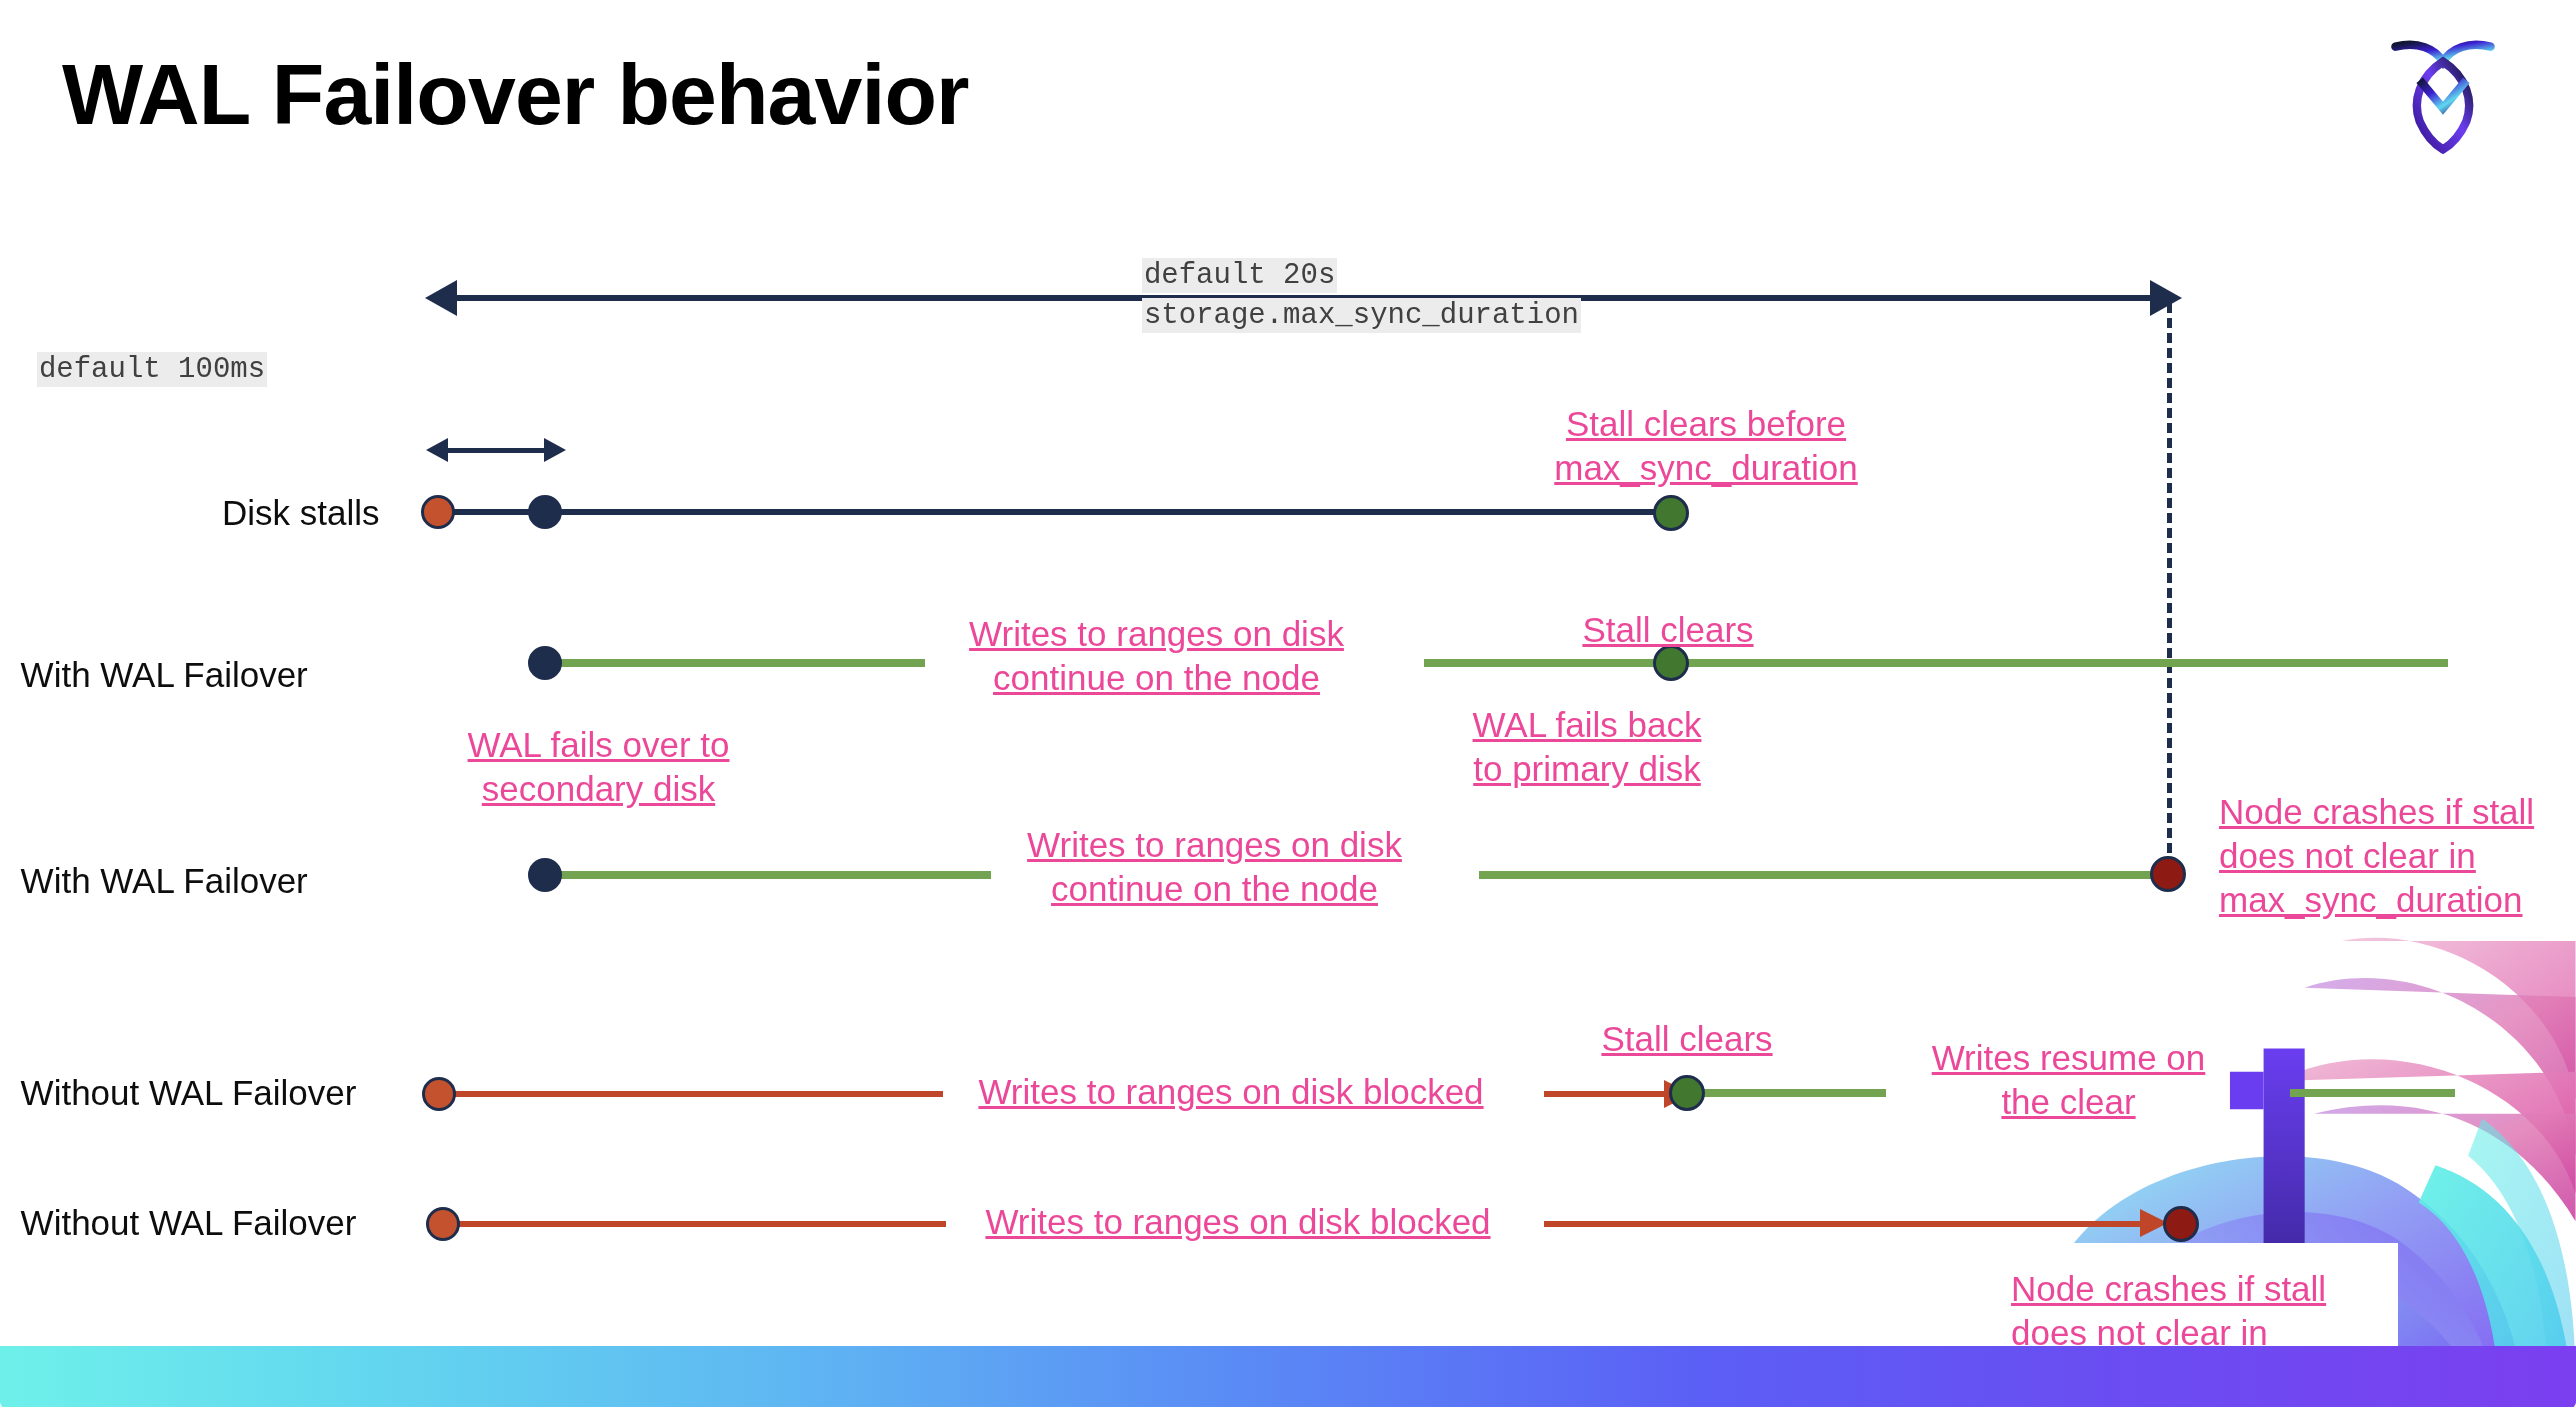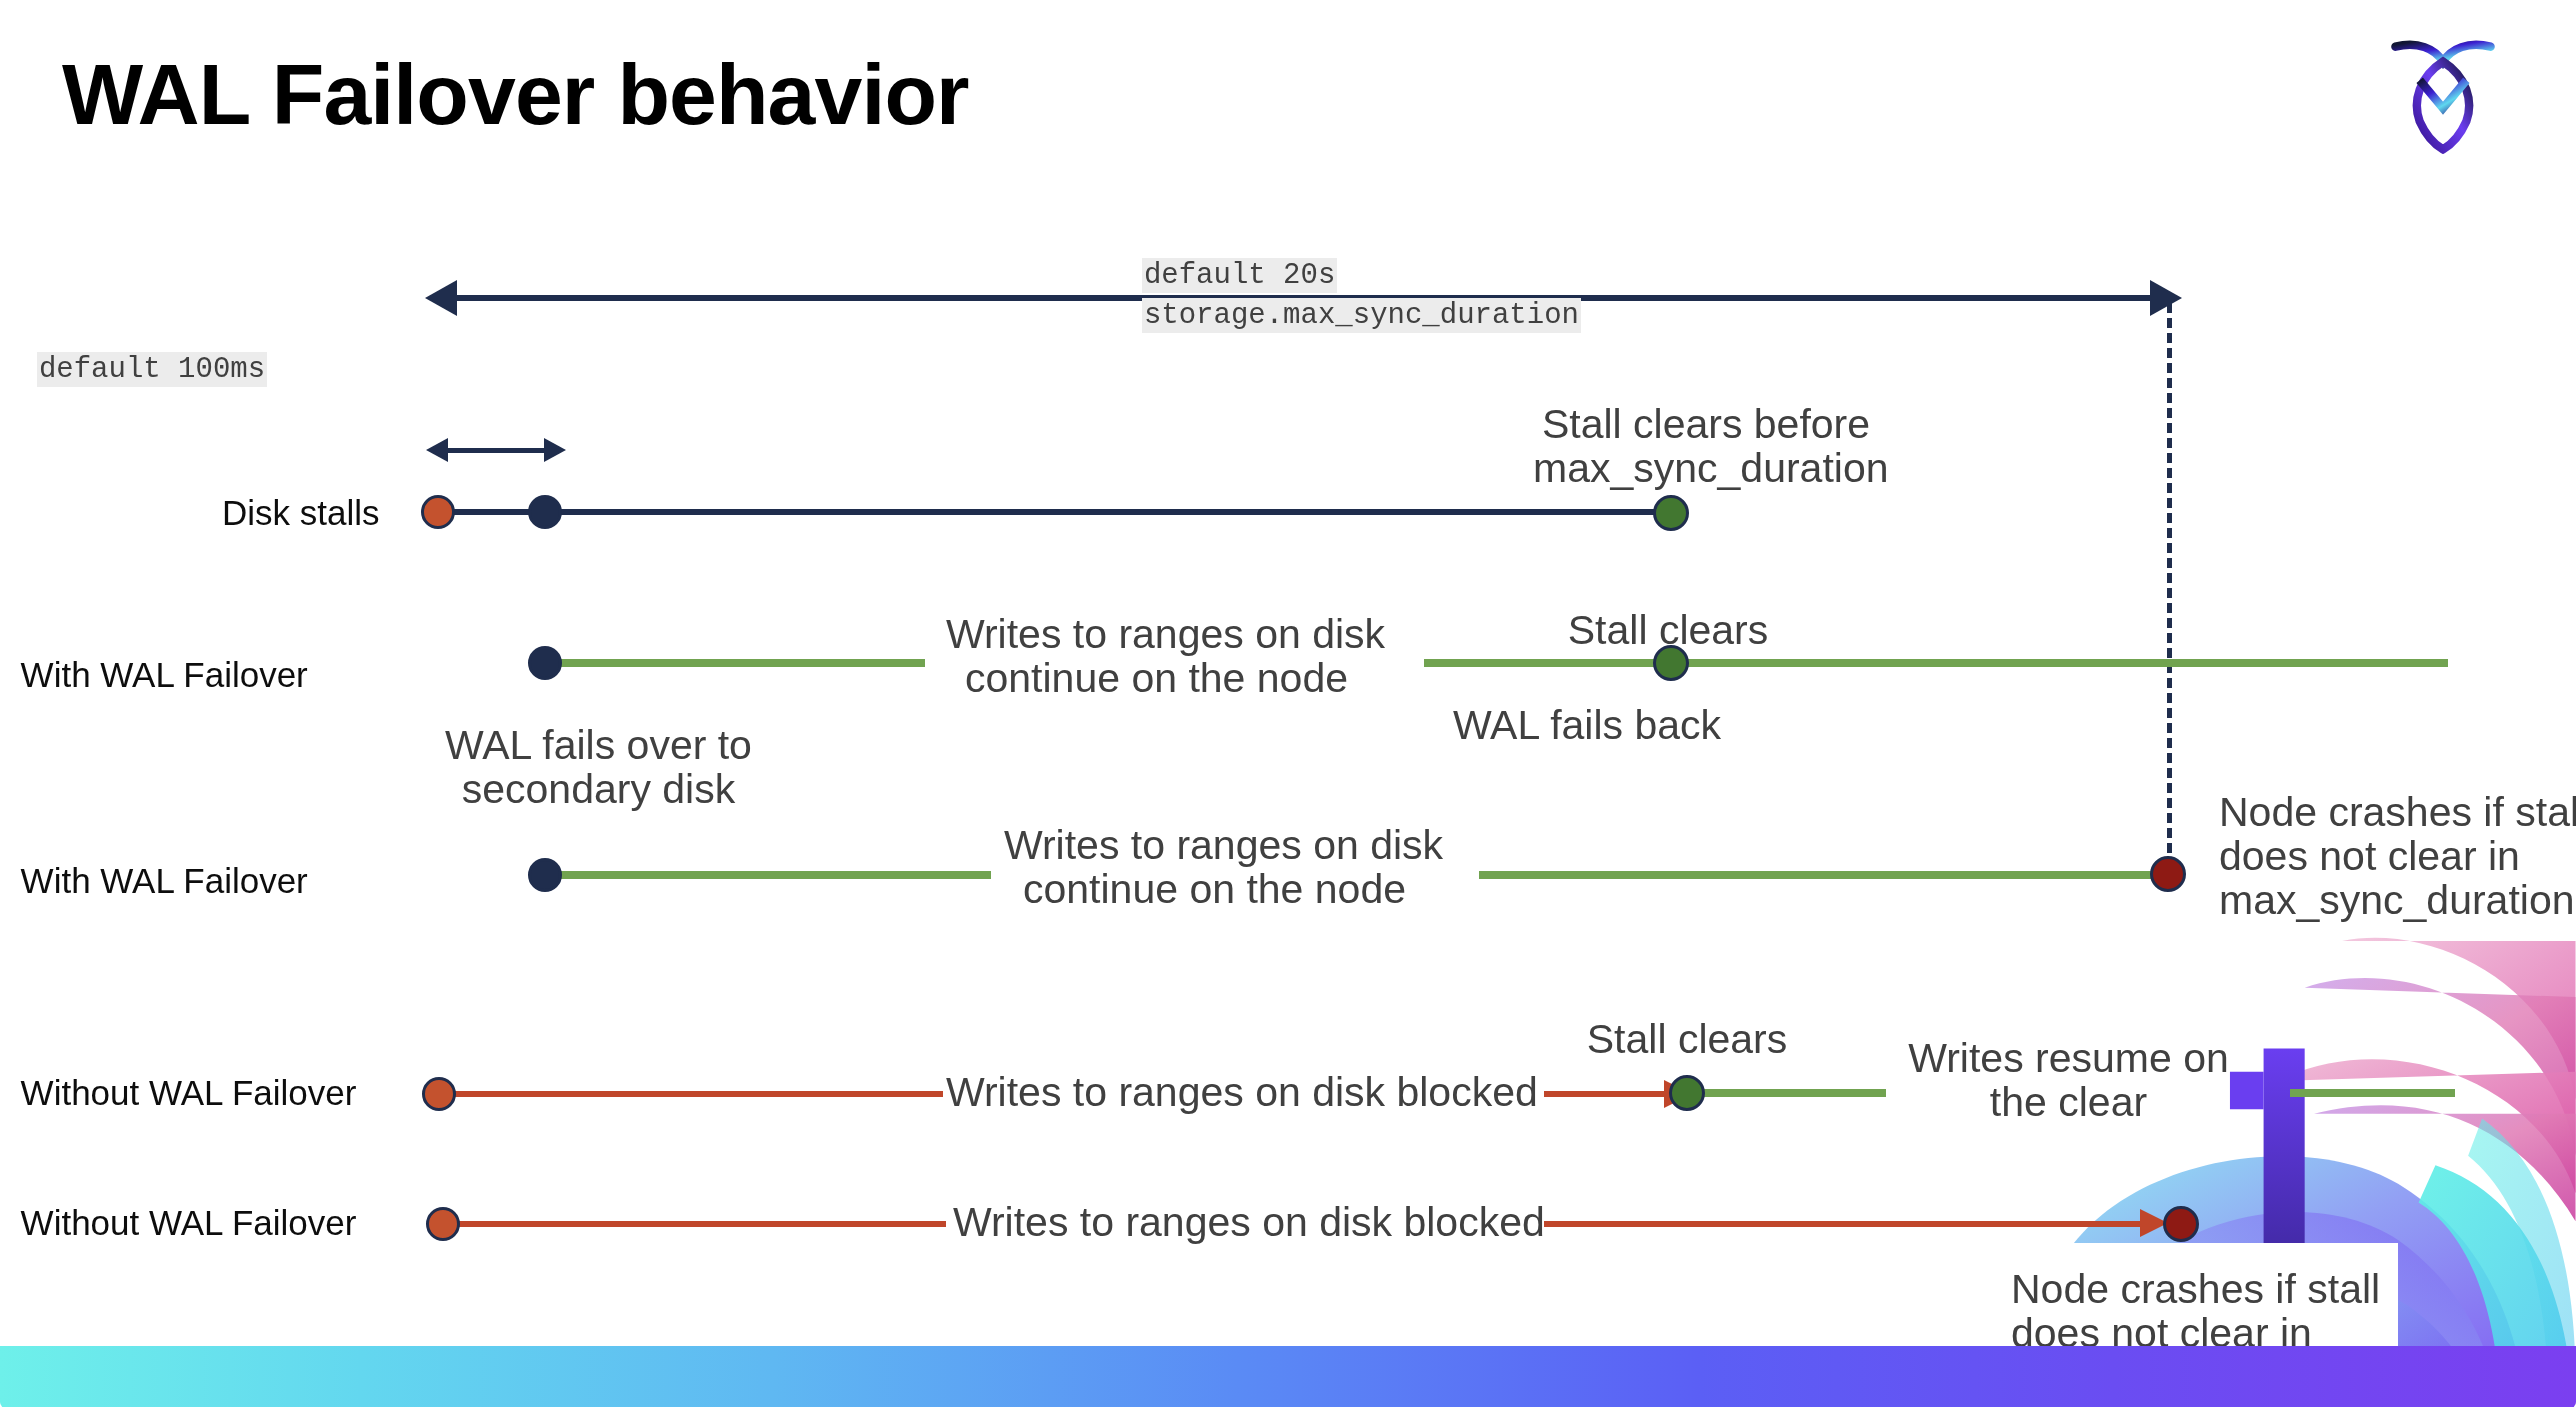--- a/index.html
+++ b/index.html
@@ -53,25 +53,26 @@
   }
 
   
   .row-label {
     font-size: 35px;
     color: #0d0d0d;
     white-space: nowrap;
     line-height: 44px;
   }
   .annot {
-    font-size: 41px;
-    color: #404040;
+    font-size: 35px;
+    color: #ec4899;
     line-height: 44px;
     text-align: center;
     white-space: nowrap;
+    text-decoration: underline;
   }
   .annot.left { text-align: left; }
 
   
   .line-navy   { background: #1f2d4d; height: 5.6px; }
   .line-green  { background: #71a350; height: 8.4px; }
   .line-orange { background: #c0462a; height: 5.6px; }
 
   
   .dashed-v {
@@ -229,20 +230,21 @@
     <div>Stall clears</div>
   </div>
 
   <div class="abs annot" style="left:421px; top:699px; width:355px;margin-top:24px;">
     <div>WAL fails over to</div>
     <div>secondary disk</div>
   </div>
 
   <div class="abs annot" style="left:1417px; top:703px; width:340px;">
     <div>WAL fails  back</div>
+    <div>to primary disk</div>
   </div>
 
   <div class="abs row-label" style="left:20.6px; top:859px;">With WAL Failover</div>
 
   <div class="abs line-green" style="left:544px; top:871px; width:447px;"></div>
   <div class="abs line-green" style="left:1479px; top:871px; width:703px;"></div>
 
   <div class="abs dot dot-navy" style="left:528px; top:858px; width:34px; height:34px;"></div>
   <div class="abs dot dot-red" style="left:2150px; top:856px; width:36px; height:36px;"></div>
 

